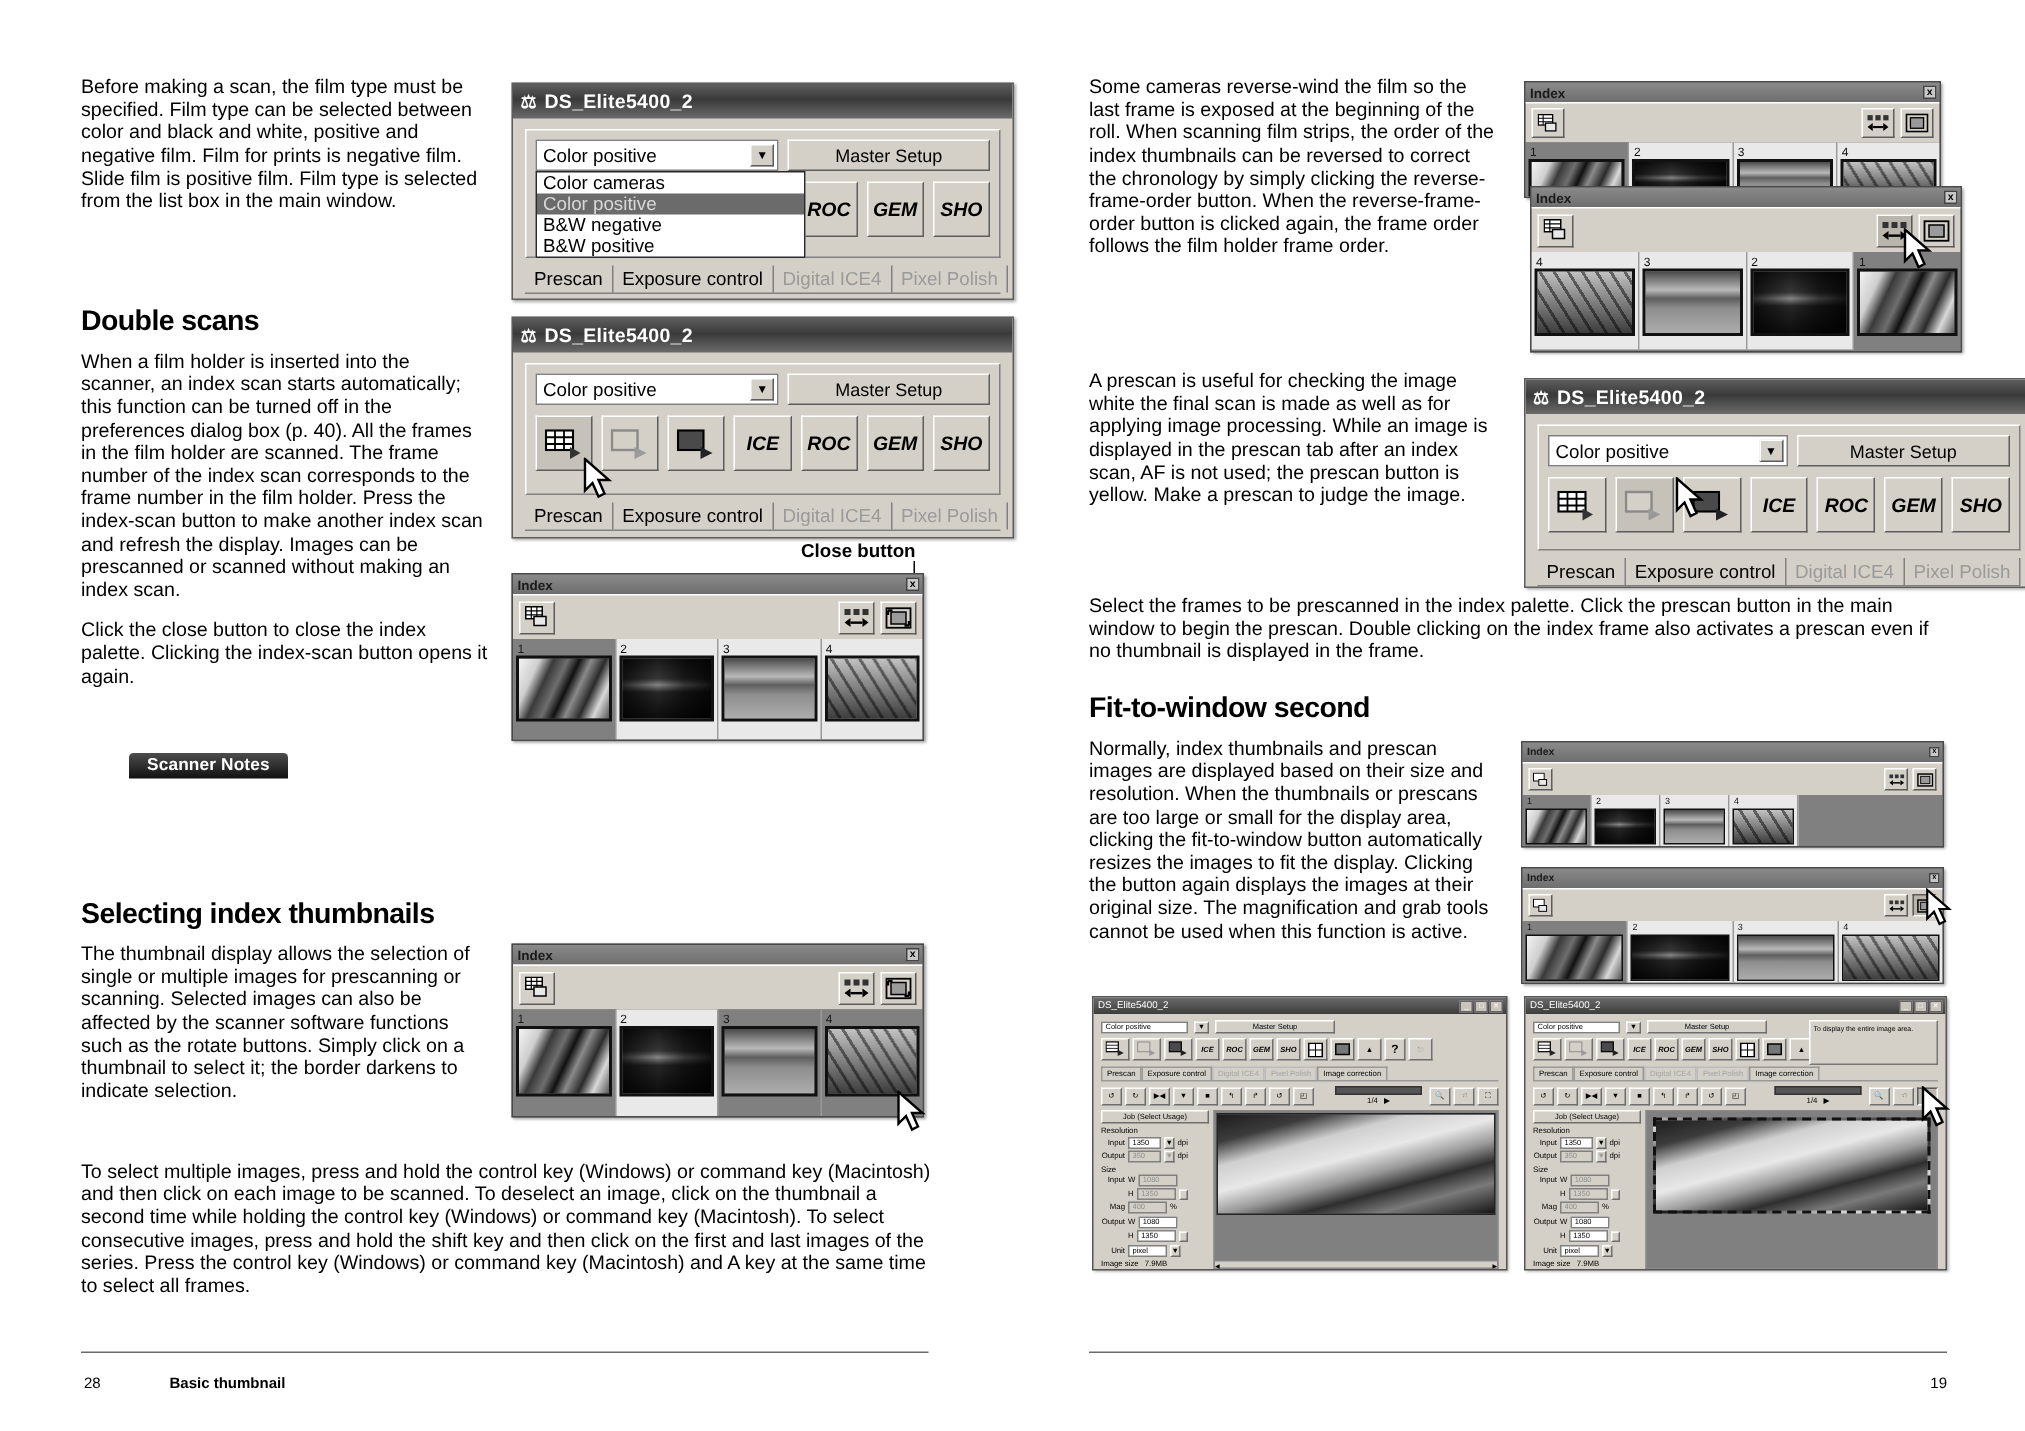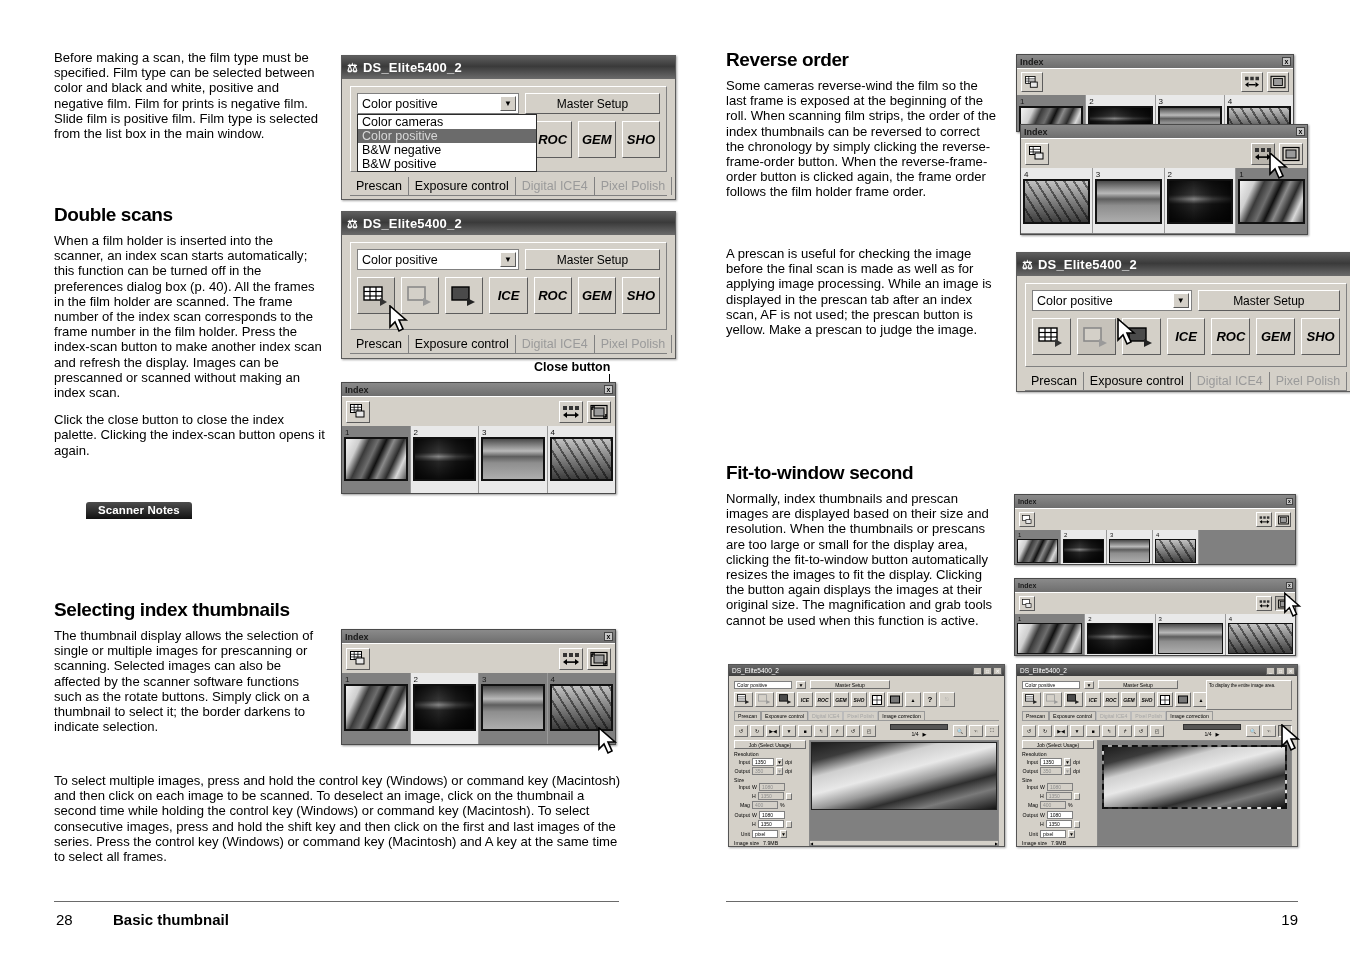--- a/index.html
+++ b/index.html
@@ -188,21 +188,21 @@
     display:flex; align-items:center; justify-content:center;
     font-size:5px;
   }
   .mini-field {
     background:#fff; border:1px solid #808080; height:8px;
     font-size:5px; display:flex; align-items:center; padding-left:2px;
   }
   .mini-field.dis { background:#d4d0c8; color:#8d8d8d; }
 
   
-  .footer { position:absolute; bottom:26px; font-size:15px; }
+  .footer { position:absolute; bottom:26px; font-size:10px; }
   .footer-rule { position:absolute; bottom:52px; height:1px; background:#6a6a6a; }
 
   .caption { font-size:12.5px; font-weight:bold; position:absolute; }
   .leader { position:absolute; background:#000; }
 </style>
 </head>
 <body>
 
 <div class="page page-left">
 
@@ -472,28 +472,30 @@
   </svg>
 
   <div class="footer-rule" style="left:54px;width:565px;"></div>
   <div class="footer" style="left:56px;">28</div>
   <div class="footer" style="left:113px;font-weight:bold;">Basic thumbnail</div>
 </div>
 
 <div class="page page-right">
 
   <div style="position:absolute;left:50px;top:50px;" class="col-narrow">
-    <h2 class="sec">Reverse order</h2>
     <p class="body">Some cameras reverse-wind the film so the last frame is exposed at the beginning of the roll. When scanning film strips, the order of the index thumbnails can be reversed to correct the chronology by simply clicking the reverse-frame-order button. When the reverse-frame-order button is clicked again, the frame order follows the film holder frame order.</p>
   </div>
 
   <div style="position:absolute;left:50px;top:246px;" class="col-narrow">
-    <p class="body">A prescan is useful for checking the image before the final scan is made as well as for applying image processing. While an image is displayed in the prescan tab after an index scan, AF is not used; the prescan button is yellow. Make a prescan to judge the image.</p>
-  </div>
-
+    <p class="body">A prescan is useful for checking the image white the final scan is made as well as for applying image processing. While an image is displayed in the prescan tab after an index scan, AF is not used; the prescan button is yellow. Make a prescan to judge the image.</p>
+  </div>
+
+  <div style="position:absolute;left:50px;top:396px;width:576px;">
+    <p class="body">Select the frames to be prescanned in the index palette. Click the prescan button in the main window to begin the prescan. Double clicking on the index frame also activates a prescan even if no thumbnail is displayed in the frame.</p>
+  </div>
 
   <div style="position:absolute;left:50px;top:463px;" class="col-narrow">
     <h2 class="sec">Fit-to-window second</h2>
     <p class="body">Normally, index thumbnails and prescan images are displayed based on their size and resolution. When the thumbnails or prescans are too large or small for the display area, clicking the fit-to-window button automatically resizes the images to fit the display. Clicking the button again displays the images at their original size. The magnification and grab tools cannot be used when this function is active.</p>
   </div>
 
   <div class="idx" style="left:340px;top:54px;width:278px;height:78px;">
     <div class="idx-title">
       <span>Index</span>
       <span class="idx-x">x</span>

